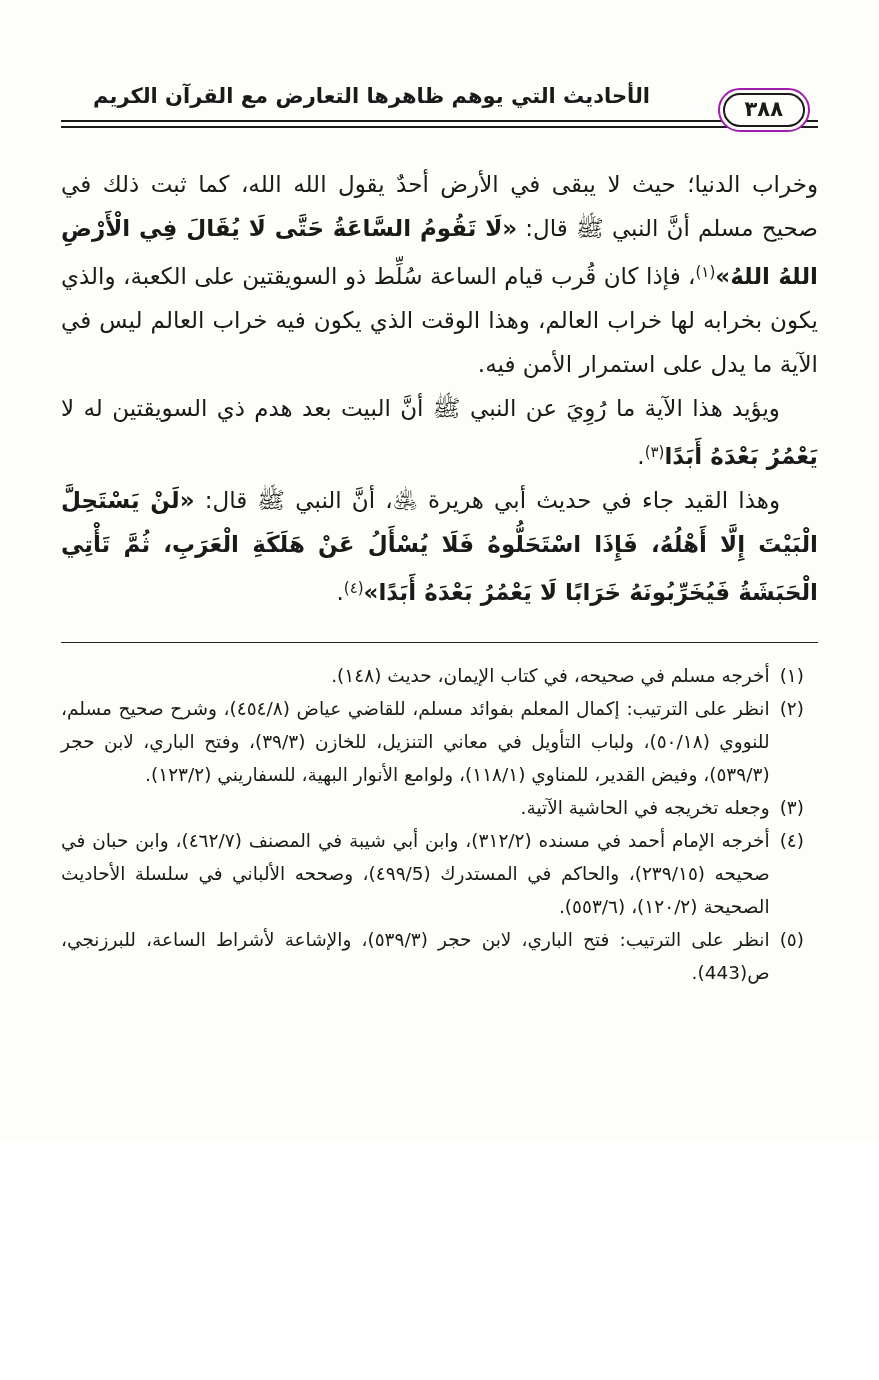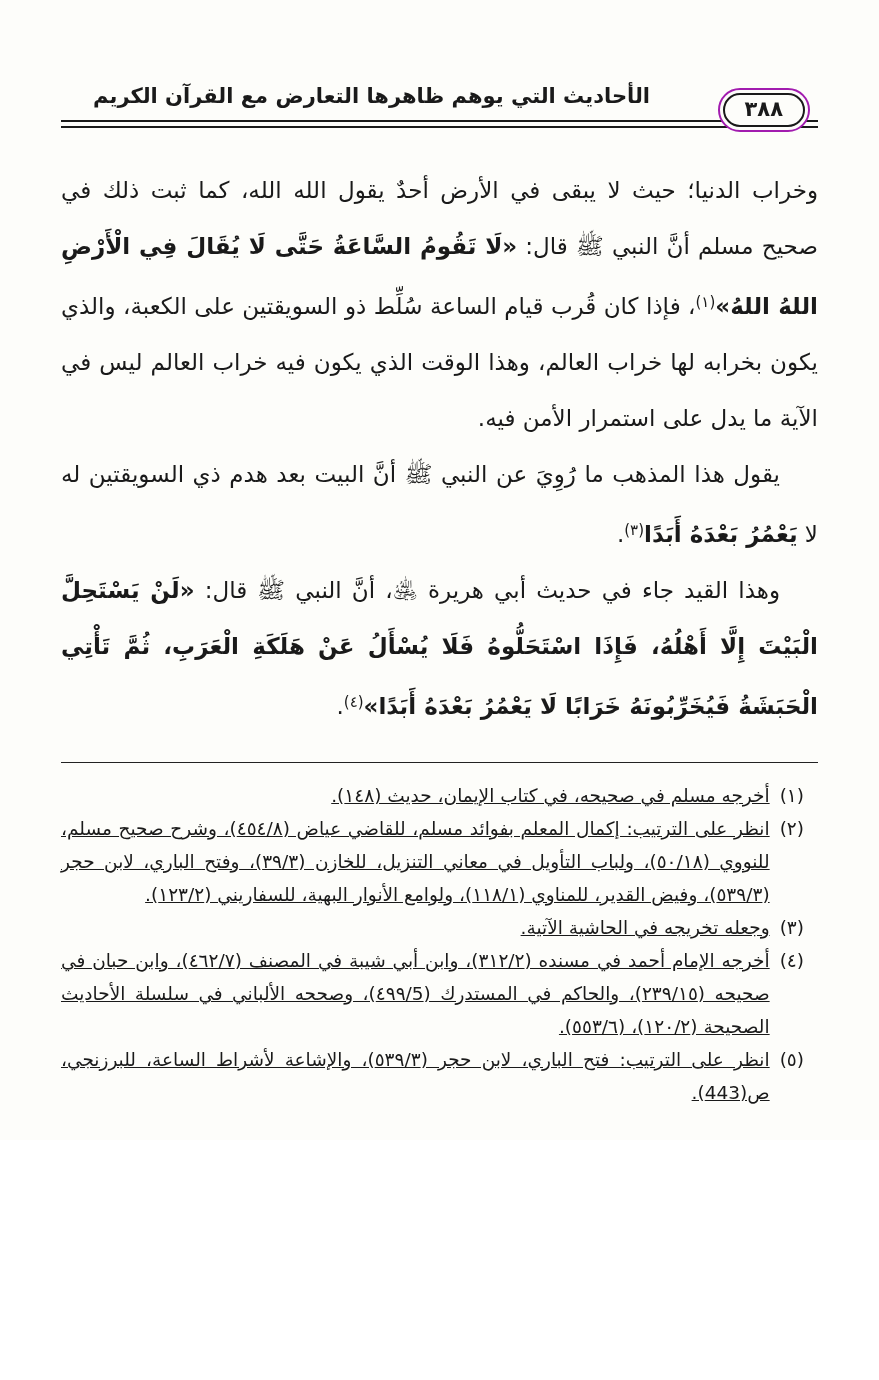--- a/index.html
+++ b/index.html
@@ -62,21 +62,21 @@
     border-radius: 999px;
     padding: 1px 20px 3px 20px;
     font-size: 21px;
     font-weight: bold;
     line-height: 1.25;
   }
 
   
   .body-text {
     font-size: 23px;
-    line-height: 56px;
+    line-height: 44px;
     text-align: justify;
   }
   .para { margin: 0; }
   .para.indent { text-indent: 38px; }
   .bold { font-weight: bold; }
   .fnref {
     font-size: 15px;
     vertical-align: 7px;
     white-space: nowrap;
   }
@@ -97,39 +97,38 @@
     align-items: flex-start;
     gap: 10px;
   }
   .fn-marker {
     flex: 0 0 auto;
     white-space: nowrap;
   }
   .fn-text {
     flex: 1 1 auto;
     text-align: justify;
-    text-decoration: underline;
   }
 </style>
 </head>
 <body>
 
 <div class="page">
 
   <header class="page-header">
     <div class="header-title">الأحاديث التي يوهم ظاهرها التعارض مع القرآن الكريم</div>
     <div class="header-rule"></div>
     <div class="page-number-badge">
       <span class="badge-inner">٣٨٨</span>
     </div>
   </header>
 
   <main class="body-text" id="paragraphs">
       <p class="para"><span>وخراب الدنيا؛ حيث لا يبقى في الأرض أحدٌ يقول الله الله، كما ثبت ذلك في صحيح مسلم أنَّ النبي </span><span>ﷺ</span><span> قال: </span><span class="bold">«لَا تَقُومُ السَّاعَةُ حَتَّى لَا يُقَالَ فِي الْأَرْضِ اللهُ اللهُ»</span><span class="fnref">(١)</span><span>، فإذا كان قُرب قيام الساعة سُلِّط ذو السويقتين على الكعبة، والذي يكون بخرابه لها خراب العالم، وهذا الوقت الذي يكون فيه خراب العالم ليس في الآية ما يدل على استمرار الأمن فيه.</span></p>
-      <p class="para indent"><span>يقول هذا المذهب ما رُوِيَ عن النبي </span><span>ﷺ</span><span> أنَّ البيت بعد هدم ذي السويقتين له لا </span><span class="bold">يَعْمُرُ بَعْدَهُ أَبَدًا</span><span class="fnref">(٣)</span><span>.</span></p>
+      <p class="para indent"><span>ويؤيد هذا الآية ما رُوِيَ عن النبي </span><span>ﷺ</span><span> أنَّ البيت بعد هدم ذي السويقتين له لا </span><span class="bold">يَعْمُرُ بَعْدَهُ أَبَدًا</span><span class="fnref">(٣)</span><span>.</span></p>
       <p class="para indent"><span>وهذا القيد جاء في حديث أبي هريرة </span><span>﵁</span><span>، أنَّ النبي </span><span>ﷺ</span><span> قال: </span><span class="bold">«لَنْ يَسْتَحِلَّ الْبَيْتَ إِلَّا أَهْلُهُ، فَإِذَا اسْتَحَلُّوهُ فَلَا يُسْأَلُ عَنْ هَلَكَةِ الْعَرَبِ، ثُمَّ تَأْتِي الْحَبَشَةُ فَيُخَرِّبُونَهُ خَرَابًا لَا يَعْمُرُ بَعْدَهُ أَبَدًا»</span><span class="fnref">(٤)</span><span>.</span></p>
     </main>
 
   <hr class="footnote-sep">
 
   <section class="footnotes" id="footnotes">
       <div class="footnote">
         <span class="fn-marker">(١)</span>
         <div class="fn-text">أخرجه مسلم في صحيحه، في كتاب الإيمان، حديث (١٤٨).</div>
       </div>

